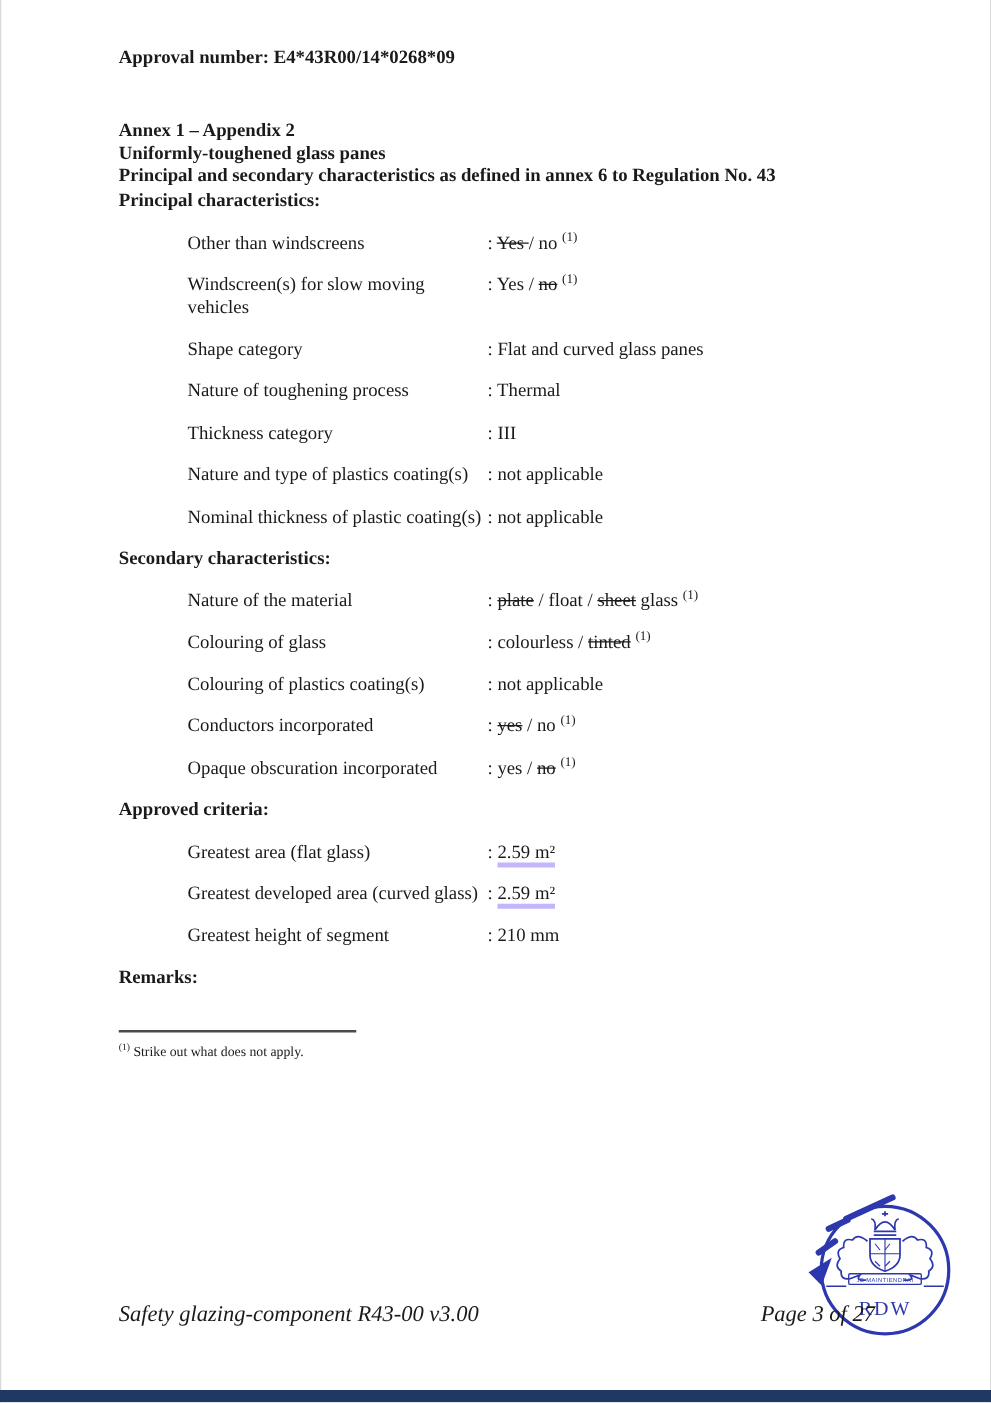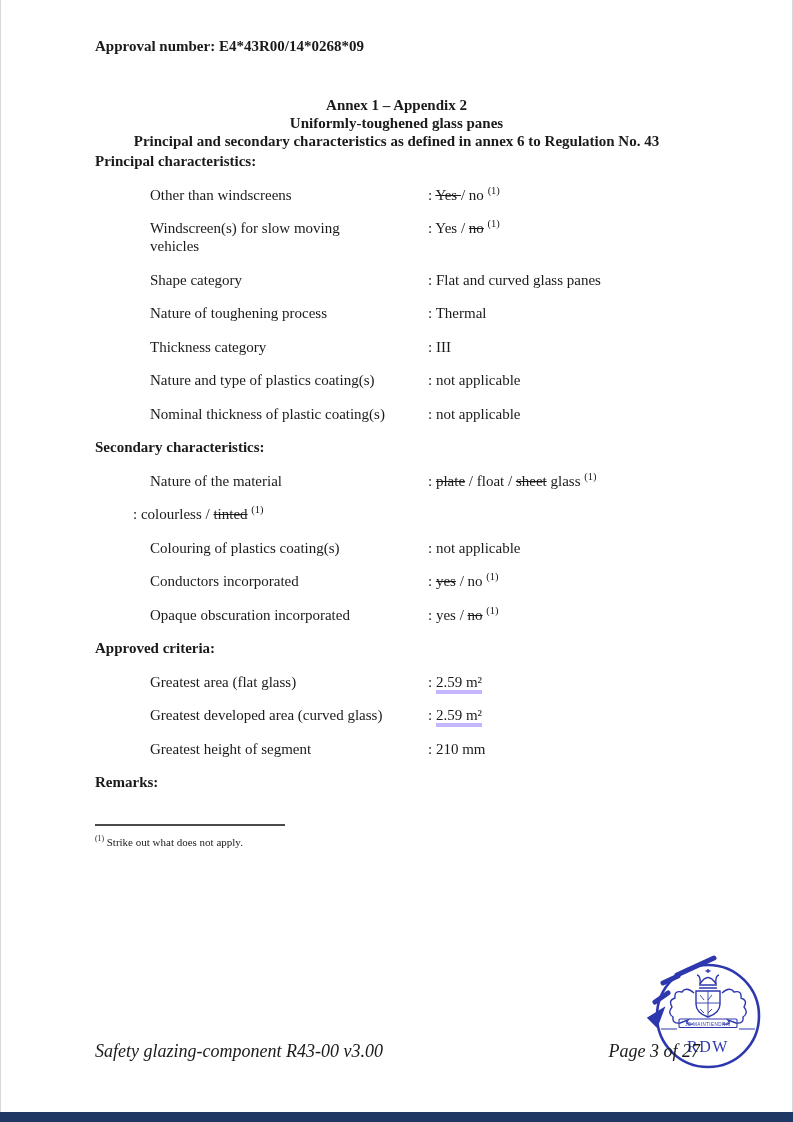--- a/index.html
+++ b/index.html
@@ -9,25 +9,25 @@
     margin:0 auto;
     background:#ffffff;
     color:#1a1a1a;
     font-family:"Liberation Serif","DejaVu Serif",serif;
     font-size:15px;
     overflow:hidden;
     box-shadow:inset 1px 0 0 #d9d9d9, inset -1px 0 0 #d9d9d9;
   }
   .content{padding:36px 95px 0 95px;}
   .approval{font-weight:bold;line-height:20px;}
-  .doc-title{margin-top:40px;text-align:center;font-weight:bold;line-height:18px;}
+  .doc-title{margin-top:40px;text-align:left;font-weight:bold;line-height:18px;}
   .section-heading{font-weight:bold;line-height:18px;margin:2px 0 15.5px 0;}
   .row{display:flex;line-height:18px;margin-bottom:15.5px;}
   .row-label{width:240px;margin-left:55px;flex:none;}
-  .row-value{flex:1;margin-left:38px;}
+  .row-value{flex:1;}
   .strike{text-decoration:line-through;}
   .u{border-bottom:4px solid #c4b5fd;}
   sup{font-size:70%;line-height:0;vertical-align:super;}
   .footnote{margin-top:33px;}
   .footnote-rule{width:190px;height:1.5px;background:#4a4a4a;}
   .footnote-text{margin-top:9px;font-size:11px;line-height:14px;}
   .stamp{position:absolute;left:645px;top:953px;width:118px;height:119px;}
   .stamp svg{display:block;width:100%;height:100%;}
   .footer{
     position:absolute;left:95px;right:93px;top:1043px;
@@ -82,20 +82,21 @@
             <div class="row-value"><span>: not applicable</span></div>
           </div>
         </div>
         <div class="section">
           <div class="section-heading">Secondary characteristics:</div>
           <div class="row">
             <div class="row-label">Nature of the material</div>
             <div class="row-value"><span>: </span><span class="strike">plate</span><span> / float / </span><span class="strike">sheet</span><span> glass </span><sup>(1)</sup></div>
           </div>
           <div class="row">
+            <div class="row-label">Colouring of glass</div>
             <div class="row-value"><span>: colourless / </span><span class="strike">tinted</span><span> </span><sup>(1)</sup></div>
           </div>
           <div class="row">
             <div class="row-label">Colouring of plastics coating(s)</div>
             <div class="row-value"><span>: not applicable</span></div>
           </div>
           <div class="row">
             <div class="row-label">Conductors incorporated</div>
             <div class="row-value"><span>: </span><span class="strike">yes</span><span> / no </span><sup>(1)</sup></div>
           </div>

